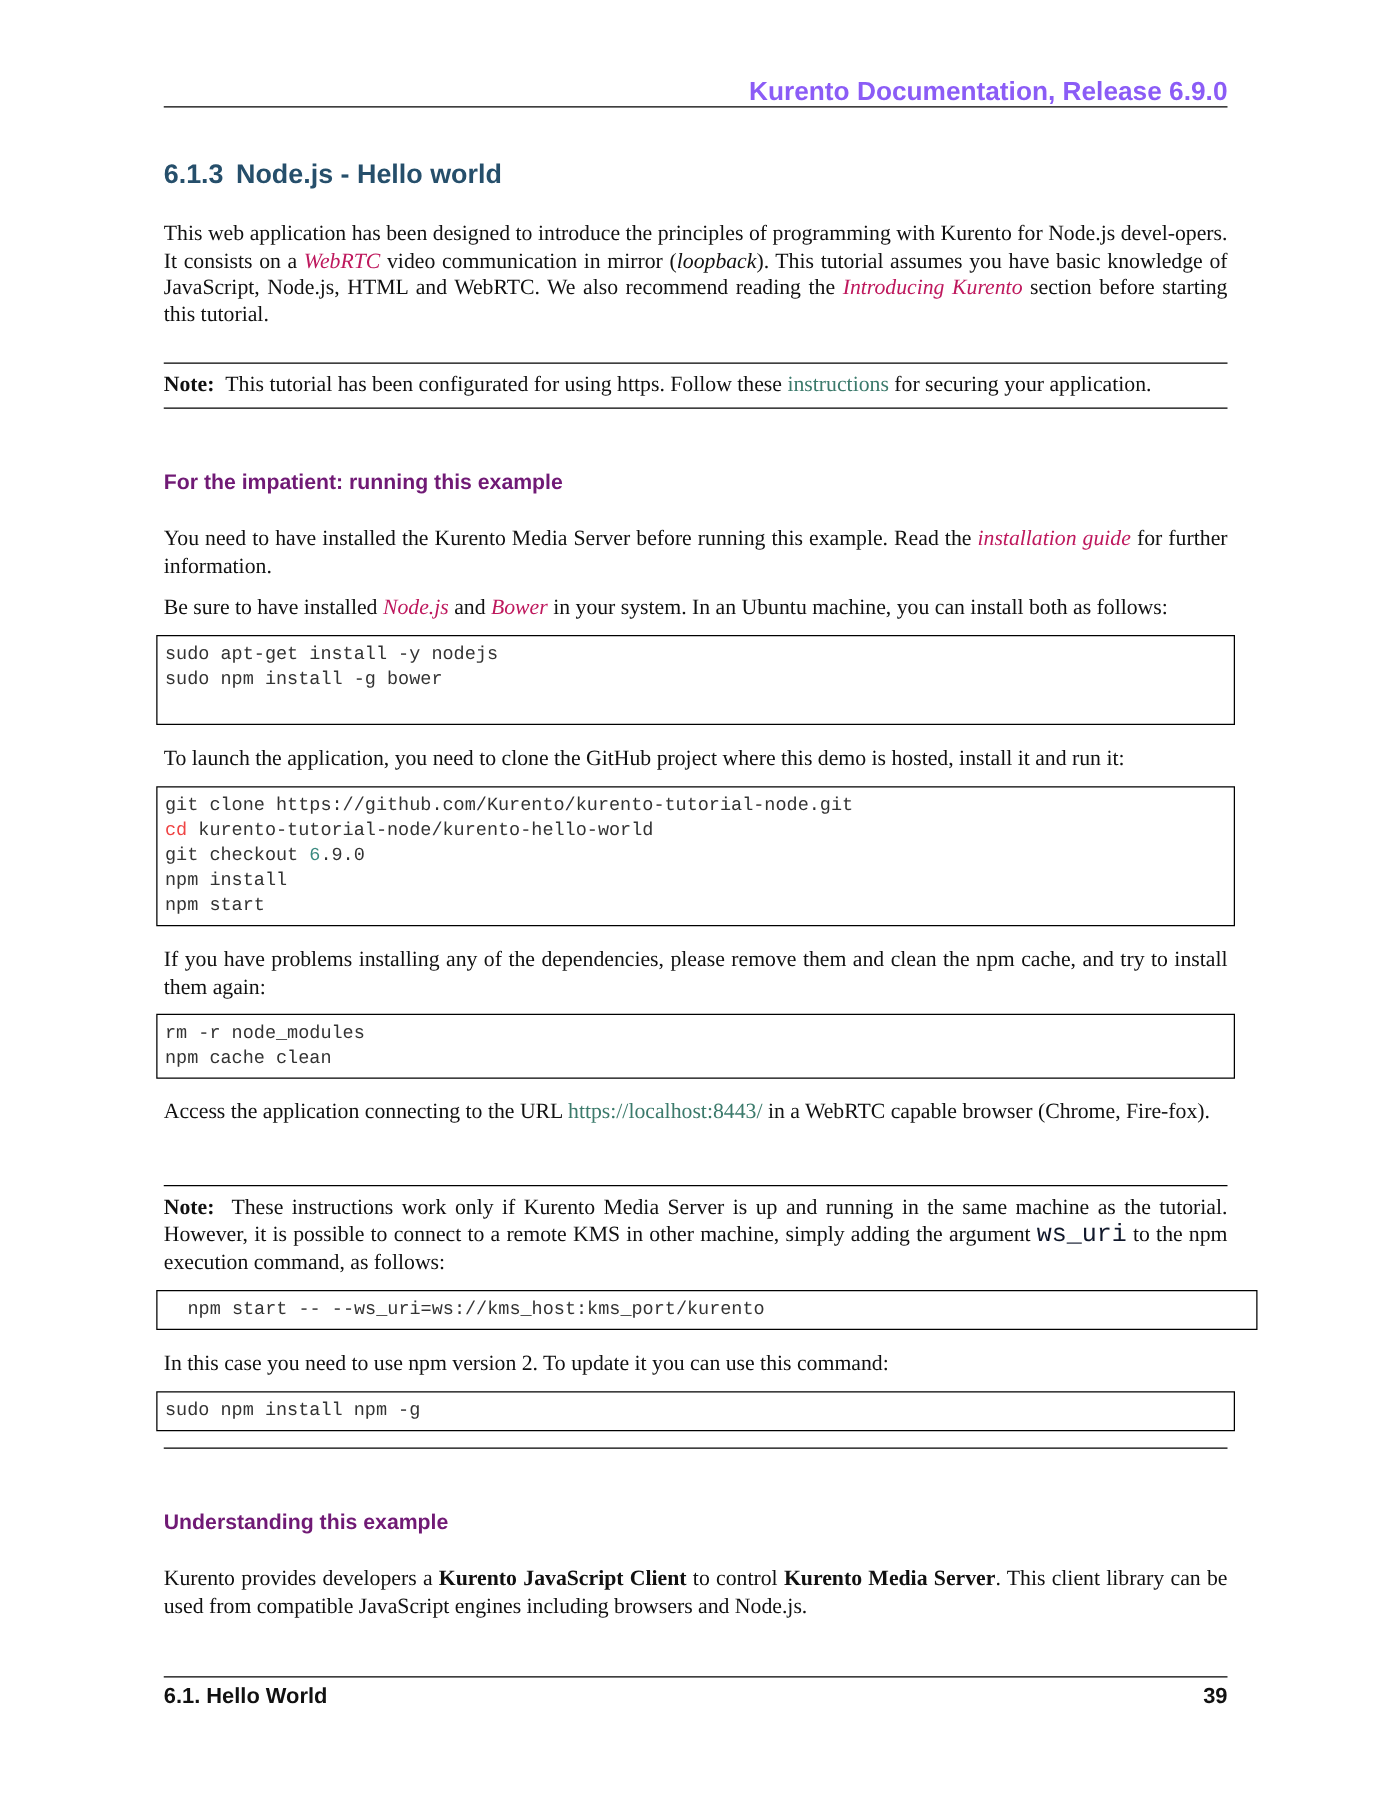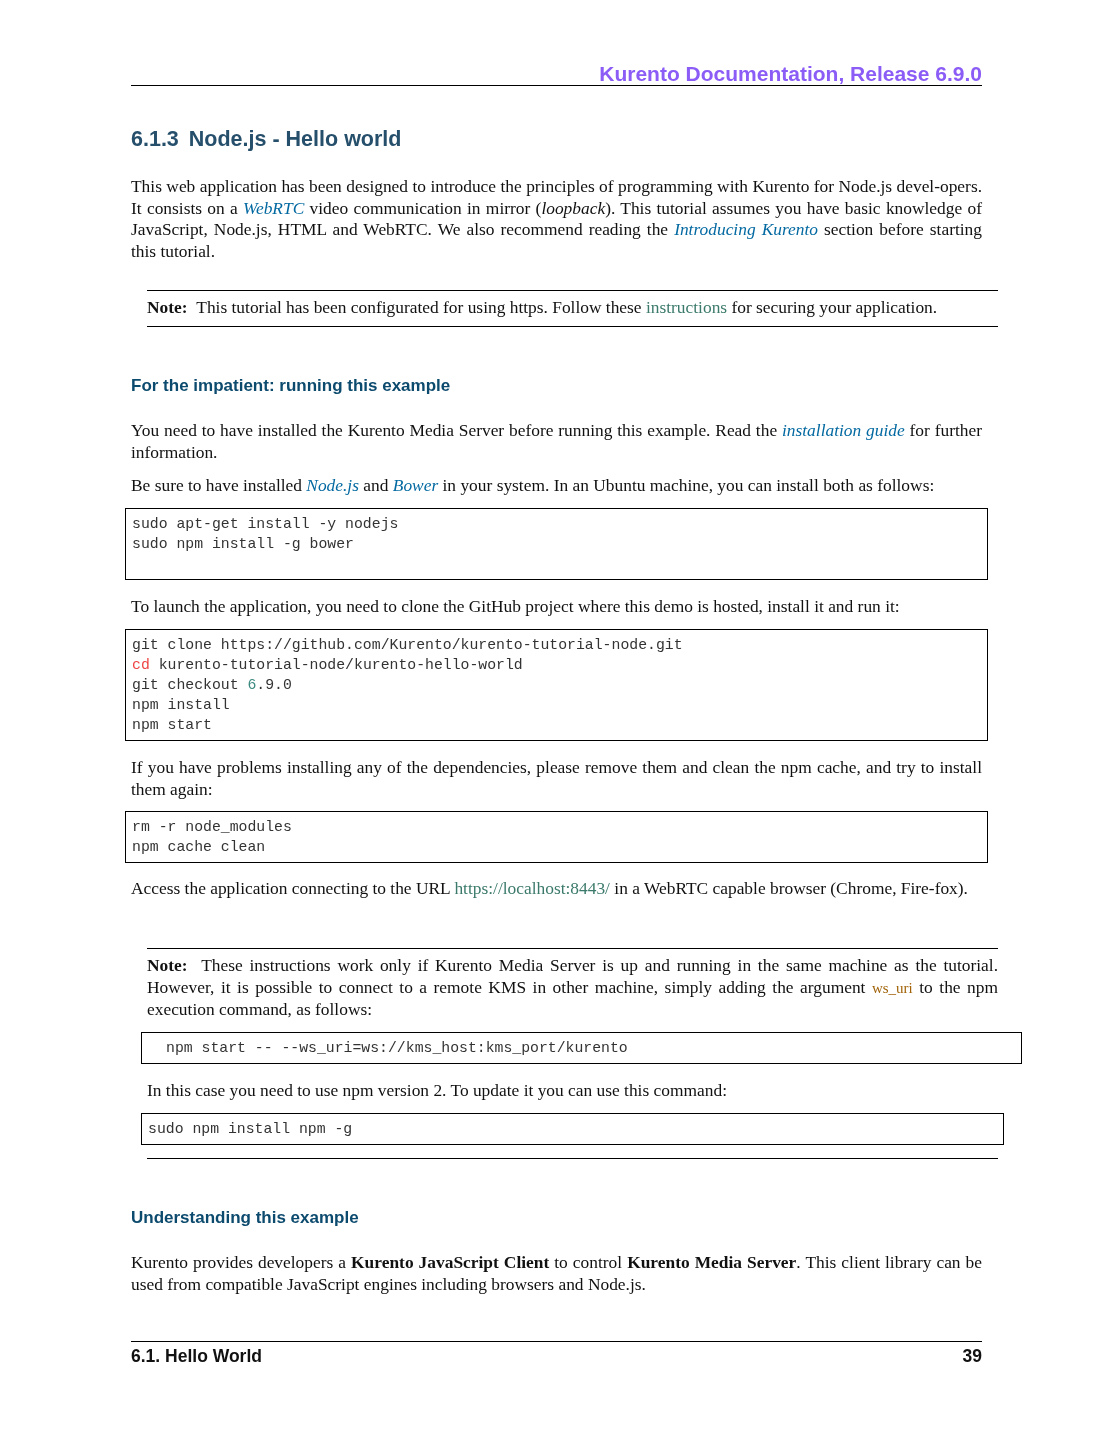--- a/index.html
+++ b/index.html
@@ -6,35 +6,35 @@
   body { width: 1113px; height: 1440px; position: relative; overflow: hidden;
          font-family: "Liberation Serif", serif; color: #111; }
   .page { position: absolute; left: 131px; width: 851px; top: 0; }
   .header { position: absolute; top: 62px; left: 0; width: 851px; text-align: right;
             font-family: "Liberation Sans", sans-serif; font-weight: bold; font-size: 21px; color: #8b5cf6; }
   .header-rule { position: absolute; top: 85px; left: 0; width: 851px; border-top: 1px solid #000; }
   h2.section-title { position: absolute; top: 127px; left: 0; margin: 0;
             font-family: "Liberation Sans", sans-serif; font-weight: bold; font-size: 21.5px; color: #264f6b; }
   h2.section-title .num { margin-right: 10px; }
   h3.sub { position: absolute; left: 0; margin: 0; font-family: "Liberation Sans", sans-serif;
-           font-weight: bold; font-size: 17px; color: #0c4a6e; }
+           font-weight: bold; font-size: 17px; color: #701a75; }
   p.para { position: absolute; left: 0; width: 851px; margin: 0; font-size: 17.4px; line-height: 21.7px;
            text-align: justify; }
-  a.int { color: #0369a1; font-style: italic; text-decoration: none; }
+  a.int { color: #be185d; font-style: italic; text-decoration: none; }
   a.ext { color: #3b7a6b; text-decoration: none; }
-  .note { position: absolute; left: 0; width: 851px; border-top: 1px solid #000; border-bottom: 1px solid #000; margin-left: 16px; }
+  .note { position: absolute; left: 0; width: 851px; border-top: 1px solid #000; border-bottom: 1px solid #000; }
   .note-label { font-weight: bold; }
   .code { position: absolute; left: -6px; width: 849px; border: 1px solid #000; padding: 5px 6px 5px 6px;
           font-family: "Liberation Mono", monospace; font-size: 14.8px; line-height: 20px; color: #333;
           white-space: pre; box-sizing: content-box; }
   .code .line { display: block; height: 20px; }
   .kw { color: #ef4444; }
   .num { }
   .numlit { color: #3b8a80; }
-  code.inline { font-family: Liberation Serif, serif; font-size: 15px; color: #a16207; }
+  code.inline { font-family: Liberation Mono, monospace; font-size: 20px; color: #0f172a; }
   .footer-rule { position: absolute; top: 1341px; left: 0; width: 851px; border-top: 1px solid #000; }
   .footer { position: absolute; top: 1346px; left: 0; width: 851px;
             font-family: "Liberation Sans", sans-serif; font-weight: bold; font-size: 17.5px; color: #111; }
   .footer .left { position: absolute; left: 0; }
   .footer .right { position: absolute; right: 0; }
 </style>
 </head>
 <body>
 
 <div class="page">

